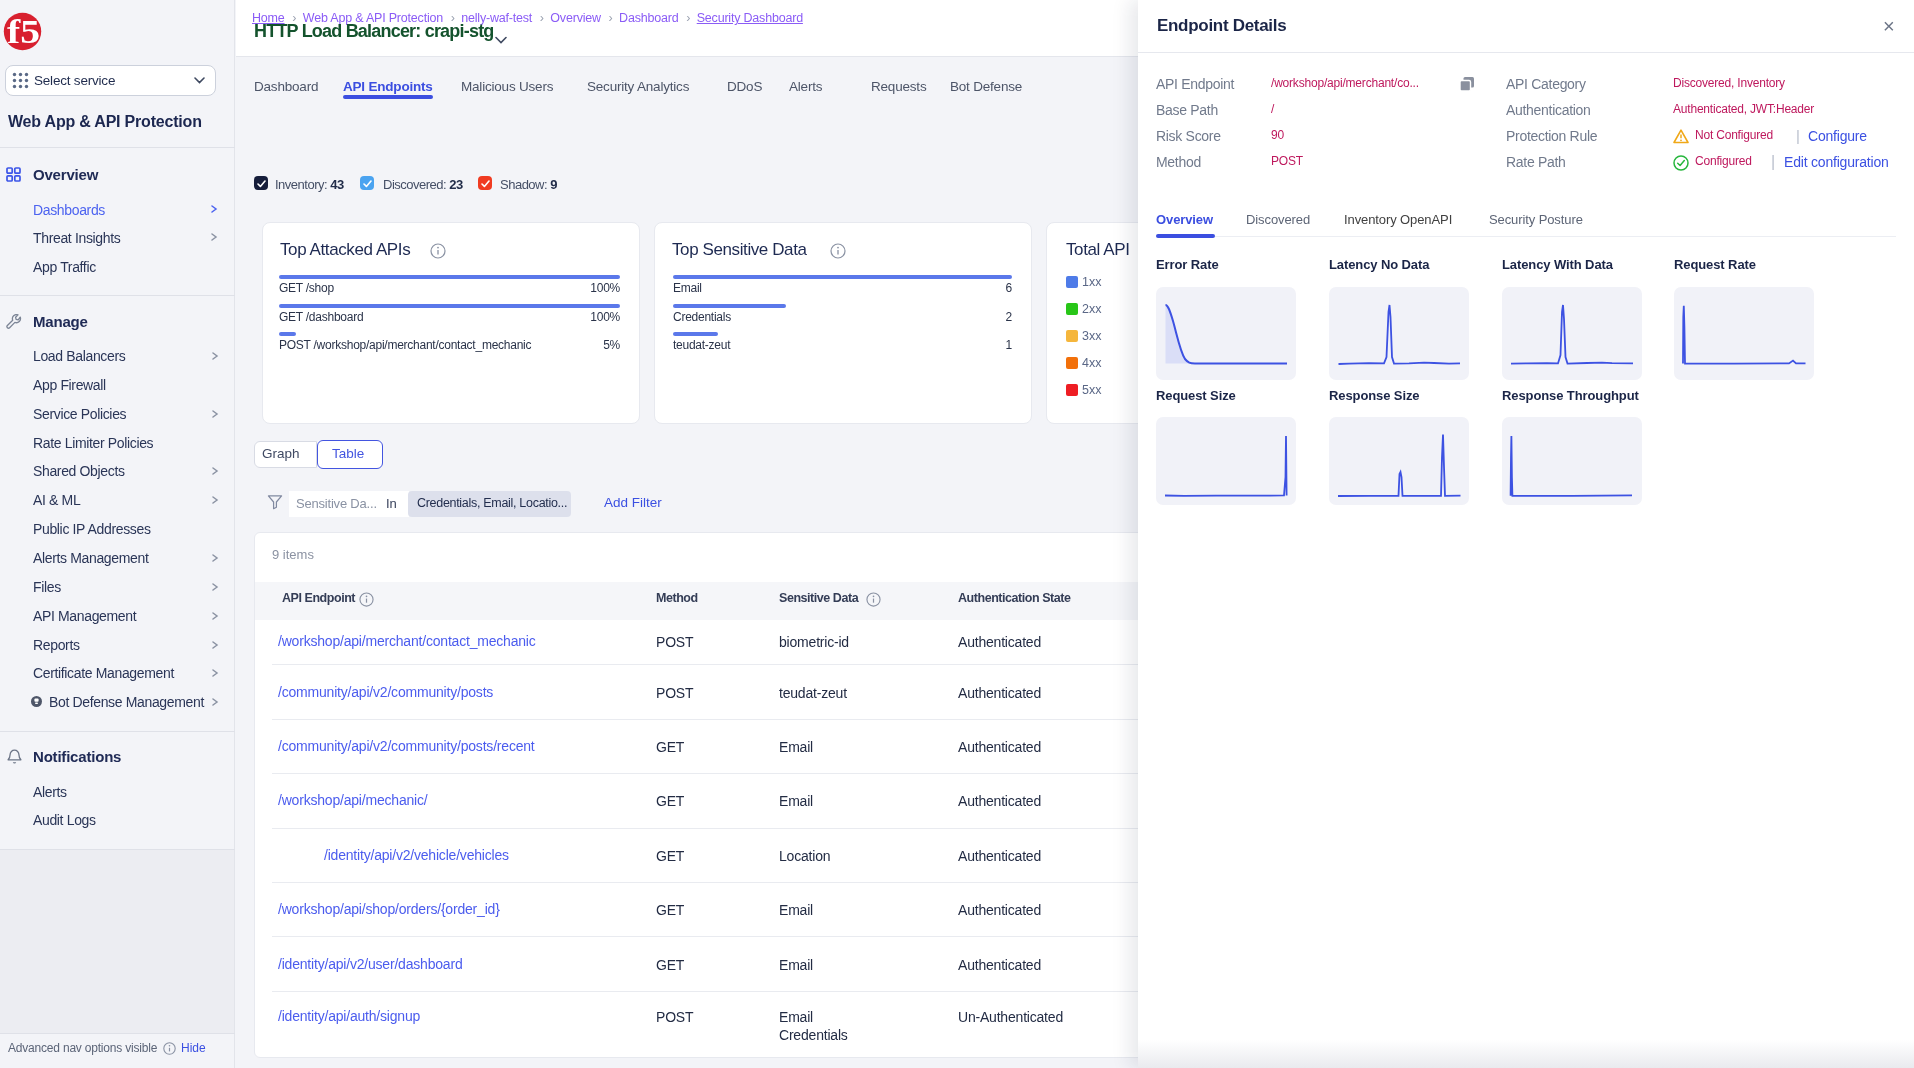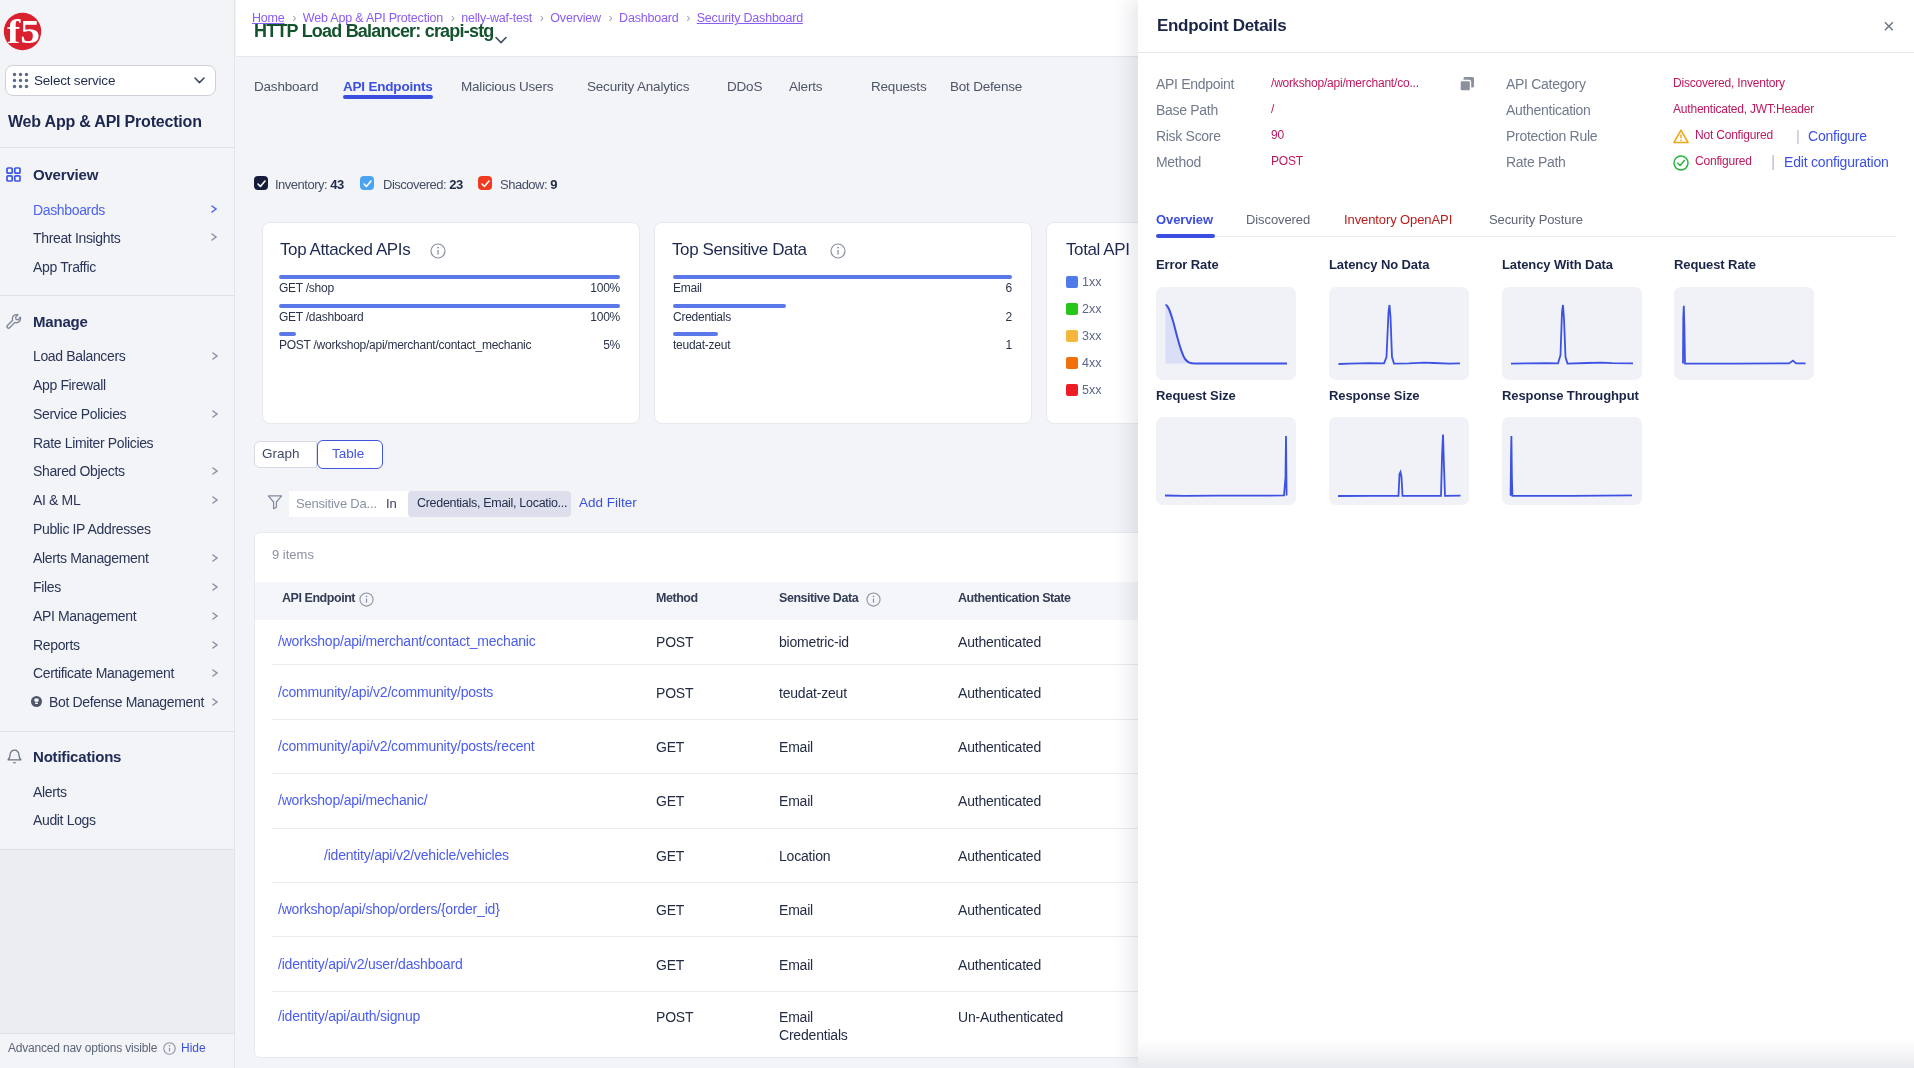--- a/index.html
+++ b/index.html
@@ -260,21 +260,21 @@
   <div class="abs" style="left:96px;top:446px;font-size:13.5px;color:#4355e0;font-weight:500;">Table</div>
 
   <svg class="abs" style="left:31px;top:494px;" width="16" height="16" viewBox="0 0 17 17">
       <path d="M1.5 2 h14 l-5.5 6.5 v5.5 l-3 1.6 v-7.1 z" fill="none" stroke="#8089a0" stroke-width="1.3" stroke-linejoin="round"></path>
     </svg>
   <div class="abs" style="left:53px;top:491px;width:120px;height:26px;background:#fff;"></div>
   <div class="abs" style="left:60px;top:496px;font-size:13px;letter-spacing:-0.2px;color:#8a92a3;">Sensitive Da...</div>
   <div class="abs" style="left:150px;top:496px;font-size:13px;color:#39425c;">In</div>
   <div class="abs" style="left:172px;top:491px;width:163px;height:26px;background:#dde0ec;border-radius:4px;"></div>
   <div class="abs" style="left:181px;top:496px;font-size:12.5px;letter-spacing:-0.3px;color:#232e4e;">Credentials, Email, Locatio...</div>
-  <div class="abs" style="left:343px;top:495px;font-size:13.5px;color:#3b50e2;">Add Filter</div>
+  <div class="abs" style="left:368px;top:495px;font-size:13.5px;color:#3b50e2;">Add Filter</div>
 
   <div class="card" style="left:18px;top:532px;width:1110px;height:526px;border-radius:6px;"></div>
   <div class="abs" style="left:36px;top:547px;font-size:13px;color:#8b92a2;">9 items</div>
   <div class="abs" style="left:19px;top:582px;width:1108px;height:38px;background:#f5f6f9;"></div>
   <div class="abs" style="left:46px;top:591px;font-size:12.5px;font-weight:bold;letter-spacing:-0.45px;color:#343d56;">API Endpoint</div>
   <svg class="abs" style="left:123px;top:592px;" width="15" height="15" viewBox="0 0 16 16">
       <circle cx="8" cy="8" r="7" fill="none" stroke="#8a92a3" stroke-width="1.2"></circle>
       <line x1="8" y1="7" x2="8" y2="11.4" stroke="#8a92a3" stroke-width="1.3"></line>
       <circle cx="8" cy="4.6" r="0.9" fill="#8a92a3"></circle>
     </svg>
@@ -363,21 +363,21 @@
   <svg class="abs" style="left:535px;top:155px;" width="16" height="16" viewBox="0 0 16 16">
       <circle cx="8" cy="8" r="7" fill="none" stroke="#27b63c" stroke-width="1.5"></circle>
       <polyline points="4.7,8.2 7.1,10.5 11.3,5.6" fill="none" stroke="#27b63c" stroke-width="1.5" stroke-linecap="round" stroke-linejoin="round"></polyline>
     </svg>
   <div class="pvalue abs" style="left:557px;top:154px;">Configured</div>
   <div class="abs" style="left:633px;top:153px;font-size:16px;color:#b9bfcc;">|</div>
   <div class="abs link" style="left:646px;top:154px;font-size:14px;letter-spacing:-0.2px;">Edit configuration</div>
 
   <div class="abs" style="left:18px;top:212px;font-size:13px;font-weight:bold;letter-spacing:-0.1px;color:#3b4ee0;">Overview</div>
   <div class="abs" style="left:107px;top:212px;font-size:13px;letter-spacing:-0.1px;color:#5d6576;left:108px;">Discovered</div>
-  <div class="abs" style="left:206px;top:212px;font-size:13px;letter-spacing:-0.1px;color:#b91c1c;">Inventory OpenAPI</div>
+  <div class="abs" style="left:206px;top:212px;font-size:13px;letter-spacing:-0.1px;color:#404040;">Inventory OpenAPI</div>
   <div class="abs" style="left:351px;top:212px;font-size:13px;letter-spacing:-0.1px;color:#5d6576;">Security Posture</div>
   <div class="abs" style="left:18px;top:236px;width:740px;height:1px;background:#eceef3;"></div>
   <div class="abs" style="left:18px;top:234px;width:59px;height:3.5px;background:#3b4ee0;border-radius:2px;"></div>
 
   <div class="ctitle" style="left:18px;top:257px;">Error Rate</div>
   <div class="ctitle" style="left:191px;top:257px;">Latency No Data</div>
   <div class="ctitle" style="left:364px;top:257px;">Latency With Data</div>
   <div class="ctitle" style="left:536px;top:257px;">Request Rate</div>
   <div class="cbox" style="left:18px;top:287px;height:93px;"></div>
   <svg class="abs" style="left:18px;top:287px;" width="140" height="93" viewBox="0 0 140 93">

